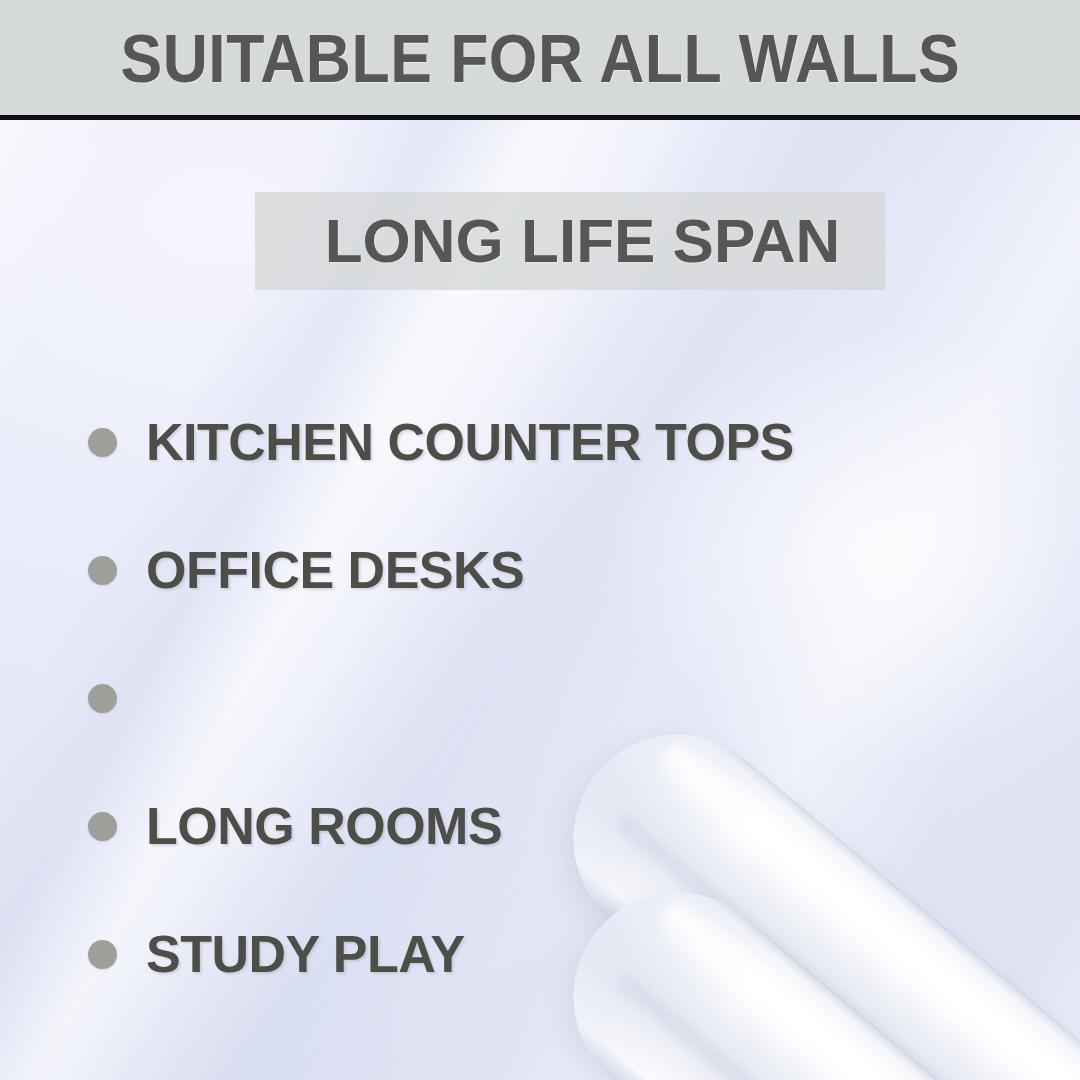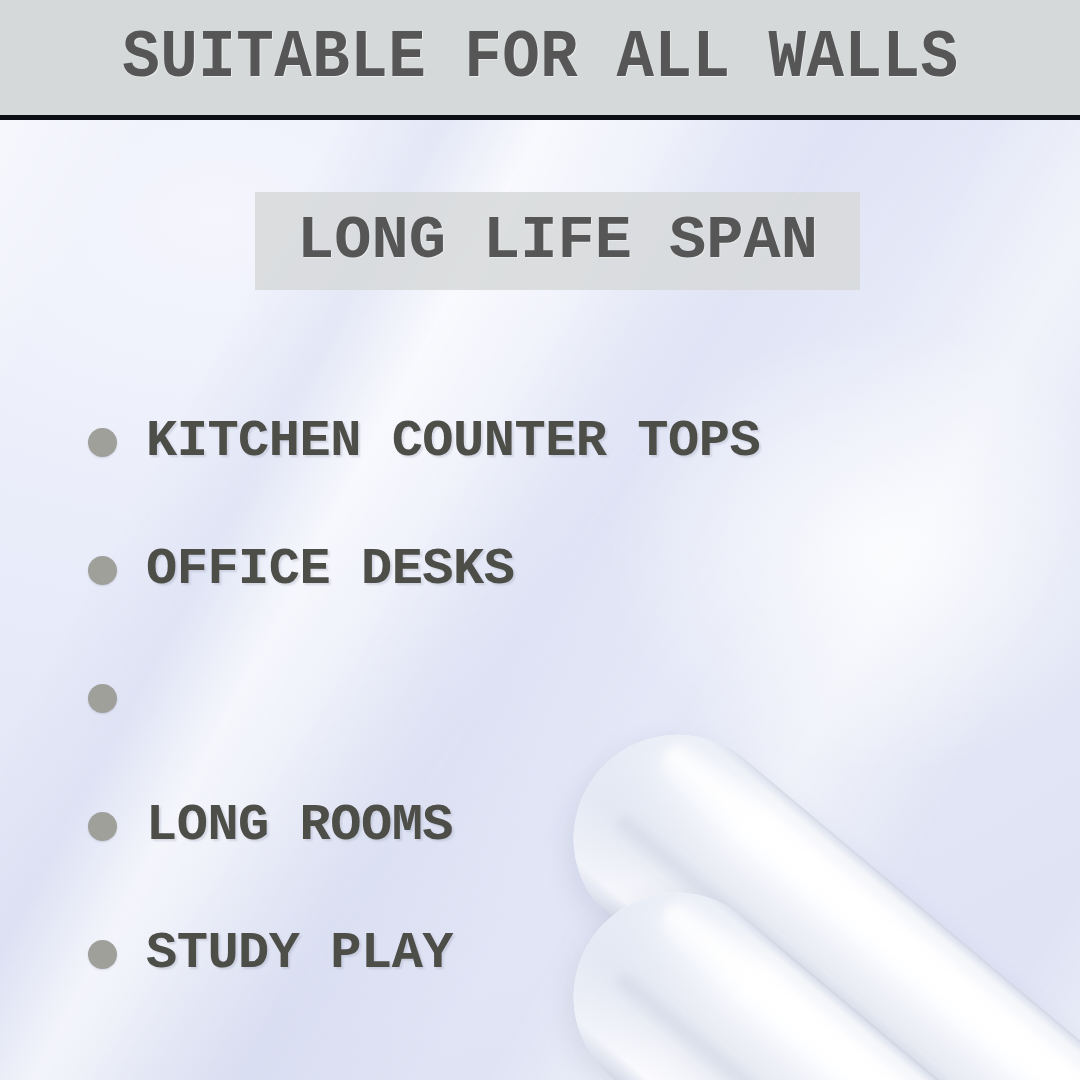--- a/index.html
+++ b/index.html
@@ -5,21 +5,21 @@
   html, body {
     margin: 0;
     padding: 0;
     background: #ffffff;
   }
   #page {
     position: relative;
     width: 1080px;
     height: 1080px;
     overflow: hidden;
-    font-family: Liberation Mono, monospace;
+    font-family: Liberation Sans, sans-serif;
     background: #e4e8f8;
   }
 
   
   .header-bar {
     position: absolute;
     left: 0; top: 0;
     width: 1080px;
     height: 115px;
     background: #d6d9da;
@@ -200,20 +200,21 @@
     position: absolute;
     left: 255px;
     top: 192px;
     width: 605px;
     height: 98px;
     background: rgba(215,218,219,0.88);
     display: flex;
     align-items: center;
     justify-content: center;
     z-index: 25;
+    padding-left: 25px;
   }
   .subhead-text {
     font-size: 62px;
     font-weight: 700;
     color: #565656;
     letter-spacing: 0px;
     white-space: nowrap;
     line-height: 1;
     text-shadow: 1px 1px 0 rgba(255,255,255,0.35);
   }

